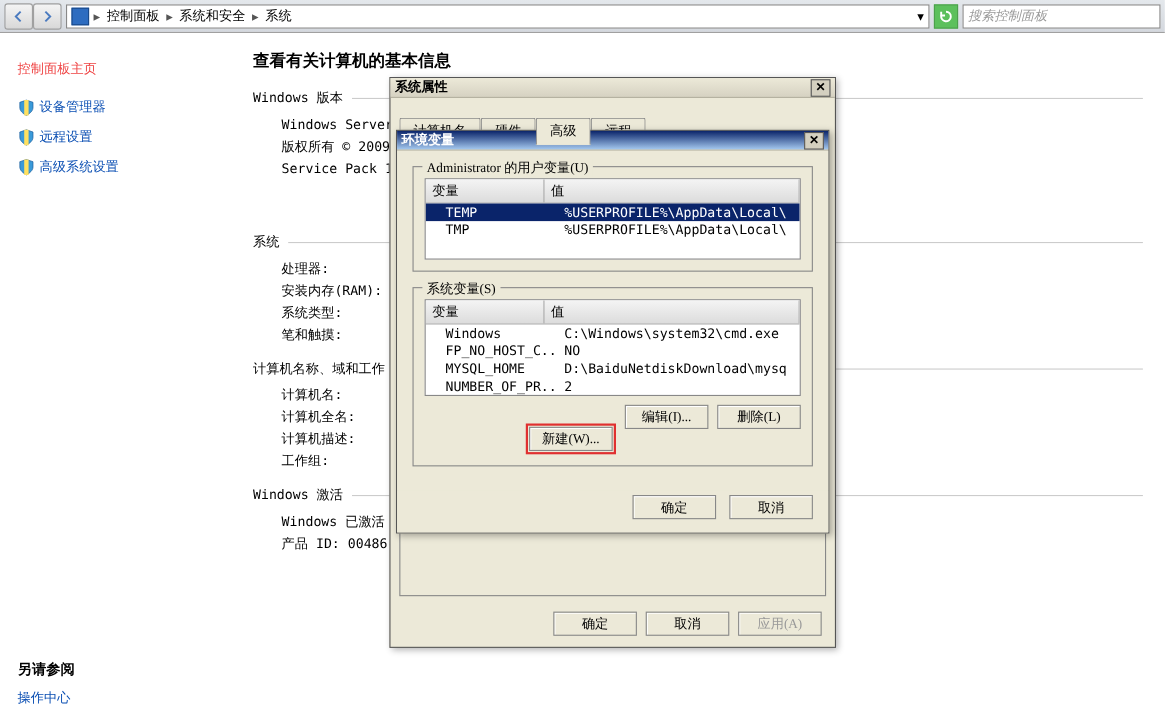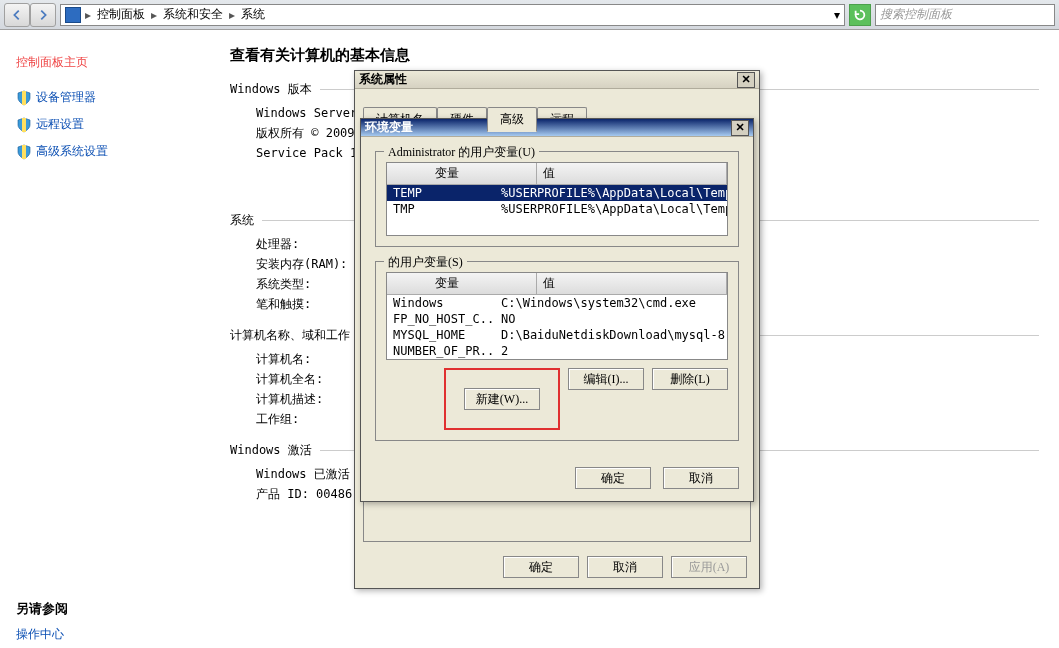--- a/index.html
+++ b/index.html
@@ -49,30 +49,30 @@
     
     .dlg-envvars { left:360px; top:118px; width:394px; }
     .dlg-envvars .dlg-title { background:linear-gradient(#0a246a,#a6caf0); color:#fff; }
     .dlg-envvars .dlg-close { background:#d4d0c0; color:#000; }
     .envbody { padding:14px 14px 8px 14px; background:#ece9d8; }
     .env-group { border:1px solid #888; padding:10px 10px 10px 10px; margin-bottom:14px; position:relative; }
     .env-group .glegend { position:absolute; top:-8px; left:8px; background:#ece9d8; padding:0 4px; font-size:12px; }
     .vartable { border:1px solid #888; background:#fff; width:100%; height:74px; overflow:hidden; font-family:"SimSun","NSimSun",monospace; font-size:12px; }
     .vartable .vhead { display:flex; background:linear-gradient(#f4f4f4,#dcdcdc); border-bottom:1px solid #aaa; }
     .vartable .vhead .vh { padding:2px 6px; border-right:1px solid #aaa; }
-    .vh.c1 { width:108px;margin-left:42px; }
+    .vh.c1 { width:108px; }
     .vh.c2 { flex:1; }
-    .vartable .vrow { display:flex; padding:0 0; }
+    .vartable .vrow { display:flex; padding:0 12px; }
     .vartable .vrow .vc { padding:1px 6px; white-space:nowrap; overflow:hidden; }
     .vc.c1 { width:108px; }
     .vc.c2 { flex:1; }
     .vartable .vrow.sel { background:#0a246a; color:#fff; }
     .env-btnrow { display:flex; justify-content:flex-end; gap:8px; margin-top:8px; }
     .sys-vartable { height:88px; }
-    .highlight-new { border:2px solid #e03030; padding:18px; display:inline-block; }
+    .highlight-new { border:2px solid #e03030; padding:1px; display:inline-block;margin-top:17px; }
     .env-btnrow-bottom { display:flex; justify-content:flex-end; gap:12px; padding: 4px 14px 12px; background:#ece9d8; }
     
     .groupline { display:flex; align-items:center; margin-bottom:6px; font-family:"SimSun","NSimSun",monospace;}
     .groupline .gtxt { white-space:nowrap; }
     .groupline .ghr { flex:1; border-top:1px solid #ccc; margin-left:8px; }
   </style>
 </head>
 <body>
 
 <div class="toolbar">
@@ -228,21 +228,21 @@
           <div class="vc c2">%USERPROFILE%\AppData\Local\Temp</div>
         </div>
         <div class="vrow">
           <div class="vc c1">TMP</div>
           <div class="vc c2">%USERPROFILE%\AppData\Local\Temp</div>
         </div>
       </div>
     </div>
 
     <div class="env-group">
-      <div class="glegend">的用户变量(S)</div>
+      <div class="glegend">系统变量(S)</div>
       <div class="vartable sys-vartable">
         <div class="vhead">
           <div class="vh c1">变量</div>
           <div class="vh c2">值</div>
         </div>
         <div class="vrow">
           <div class="vc c1">Windows</div>
           <div class="vc c2">C:\Windows\system32\cmd.exe</div>
         </div>
         <div class="vrow">

